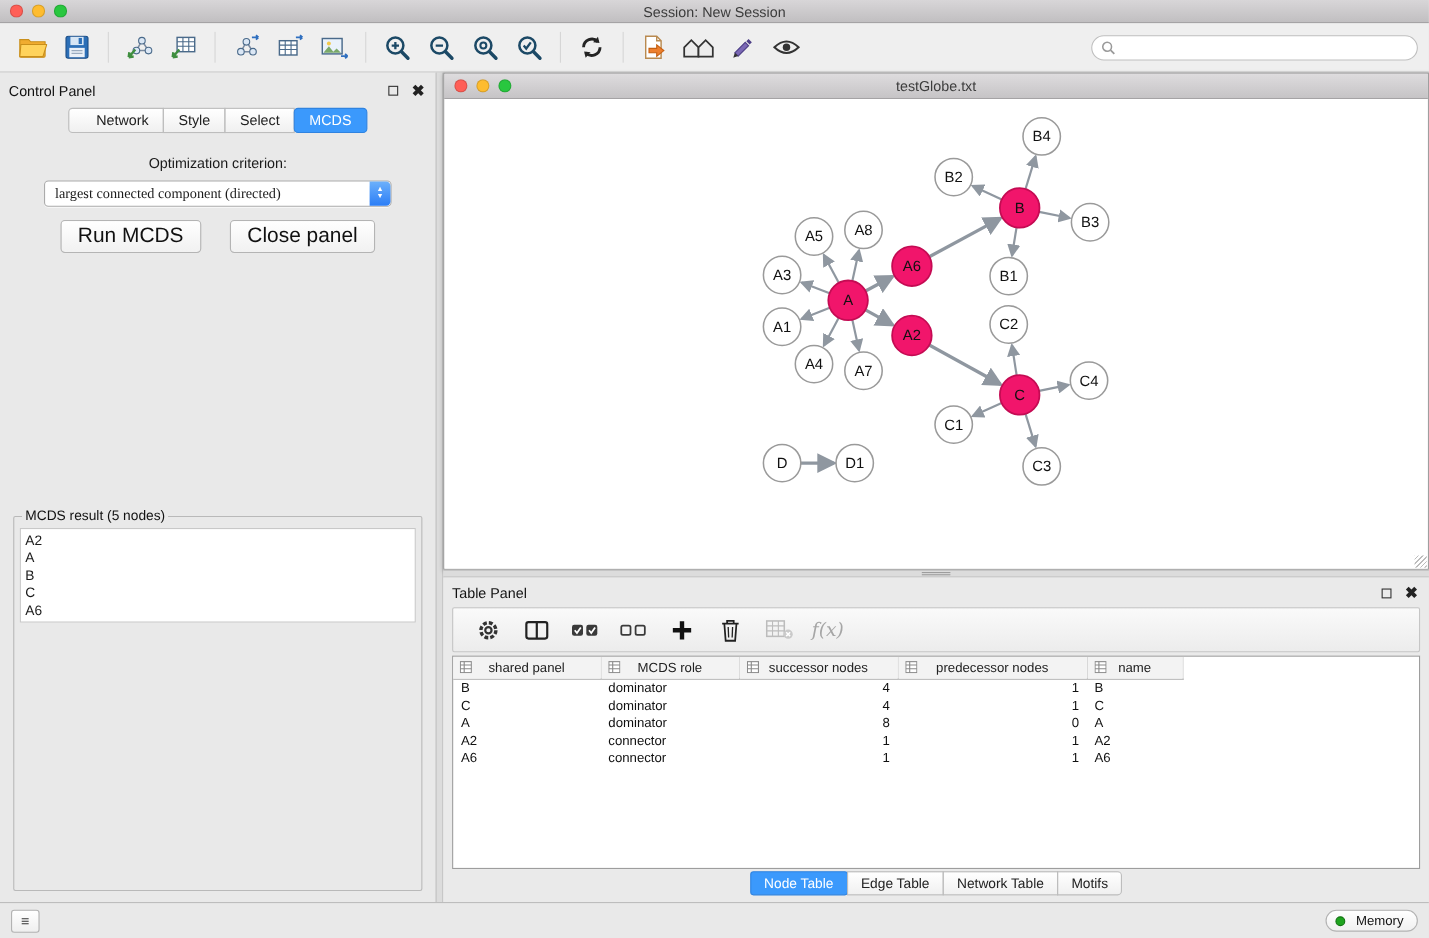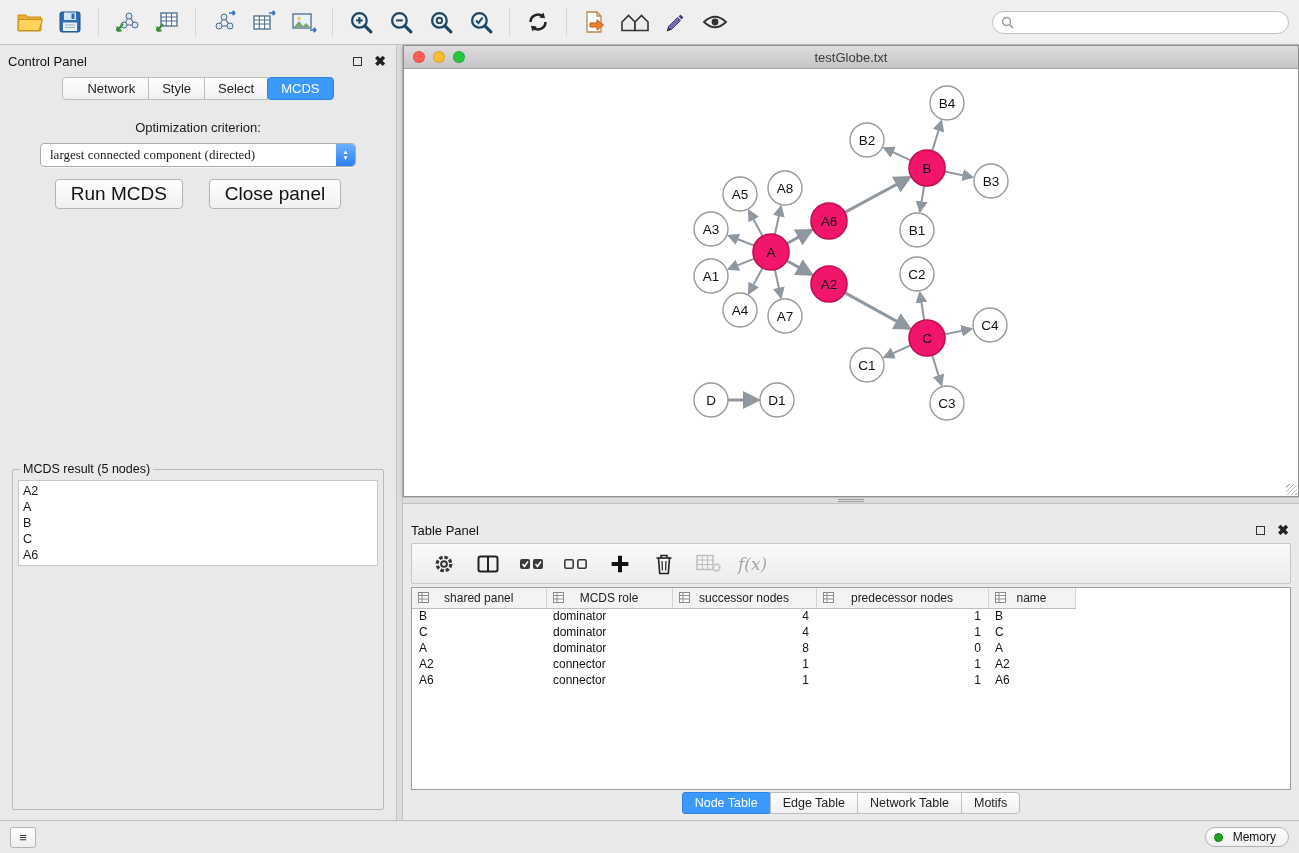--- a/index.html
+++ b/index.html
@@ -60,21 +60,21 @@
   .net-canvas { flex:1; background:#fff; position:relative; overflow:hidden; }
   .net-canvas svg { display:block; }
   .resize-grip { position:absolute; right:1px; bottom:1px; width:11px; height:11px;
     background:repeating-linear-gradient(135deg, transparent 0 2px, #bcbcbc 2px 3px); }
 
   
   .h-divider { height:7px; flex:0 0 7px; background:#dcdcdc; border-top:1px solid #c2c2c2; border-bottom:1px solid #c2c2c2; display:flex; align-items:center; justify-content:center; }
   .h-grip { width:26px; height:3px; border-top:1px solid #9d9d9d; border-bottom:1px solid #9d9d9d; }
 
   
-  .table-panel { flex:1; background:#eaeaea; padding:16px 8px 5px 8px; display:flex; flex-direction:column; min-height:0; }
+  .table-panel { flex:1; background:#eaeaea; padding:4px 8px 5px 8px; display:flex; flex-direction:column; min-height:0; }
   .tp-toolbar { height:41px; flex:0 0 41px; background:linear-gradient(#fafafa,#ececec); border:1px solid #c6c6c6; border-radius:2px; margin-top:3px; display:flex; align-items:center; padding:0 14px; gap:8px; }
   .tp-btn { width:36px; height:32px; display:flex; align-items:center; justify-content:center; border-radius:3px; }
   .fx-label { font-family:"DejaVu Serif", serif; font-style:italic; font-size:17px; color:#a6a6a6; margin-left:4px; }
   .table-wrap { flex:1; background:#fff; border:1px solid #9d9d9d; margin-top:3px; overflow:hidden; min-height:0; }
   table.data-table { border-collapse:collapse; table-layout:fixed; width:663px; font-size:12px; }
   .data-table th { background:#f3f3f3; border-right:1px solid #d4d4d4; border-bottom:1px solid #bebebe; height:20px; font-weight:400; position:relative; color:#222; text-align:center; }
   .data-table th .sort-ic { position:absolute; left:6px; top:4px; }
   .data-table td { height:16px; padding:0 7px; color:#111; white-space:nowrap; overflow:hidden; }
   .data-table td.num { text-align:right; }
   .col0 { width:134px; } .col1 { width:126px; } .col2 { width:144px; } .col3 { width:172px; } .col4 { width:87px; }
@@ -88,20 +88,28 @@
   .statusbar { height:33px; flex:0 0 33px; background:#e9e9e9; border-top:1px solid #bdbdbd; display:flex; align-items:center; padding:0 10px; }
   .status-left-btn { width:26px; height:21px; border:1px solid #b3b3b3; border-radius:3px; background:linear-gradient(#fff,#efefef); display:flex; align-items:center; justify-content:center; font-size:13px; color:#333; }
   .memory-btn { margin-left:auto; display:flex; align-items:center; gap:10px; border:1px solid #b3b3b3; border-radius:11px; background:linear-gradient(#ffffff,#f0f0f0); padding:2px 12px 2px 8px; font-size:12px; color:#111; }
   .mem-dot { width:9px; height:9px; border-radius:50%; background:#1fa41f; border:1px solid #147514; }
 </style>
 </head>
 <body>
 
 <div class="window">
 
+  <div class="titlebar">
+    <div class="traffic">
+      <span class="light red"></span>
+      <span class="light yellow"></span>
+      <span class="light green"></span>
+    </div>
+    <span class="win-title">Session: New Session</span>
+  </div>
 
   <div class="toolbar">
     <div class="tbtn">
       <svg width="26" height="22" viewBox="0 0 26 22">
           <path d="M1 4 h8 l2 2 h13 v13 a1 1 0 0 1 -1 1 H2 a1 1 0 0 1 -1 -1 Z" fill="#F0AC30" stroke="#C98F1B"></path>
           <path d="M2 8.5 h23.5 l-3.5 11 H1 Z" fill="#FFD35C" stroke="#C98F1B"></path>
         </svg>
     </div>
     <div class="tbtn">
       <svg width="22" height="22" viewBox="0 0 22 22">

